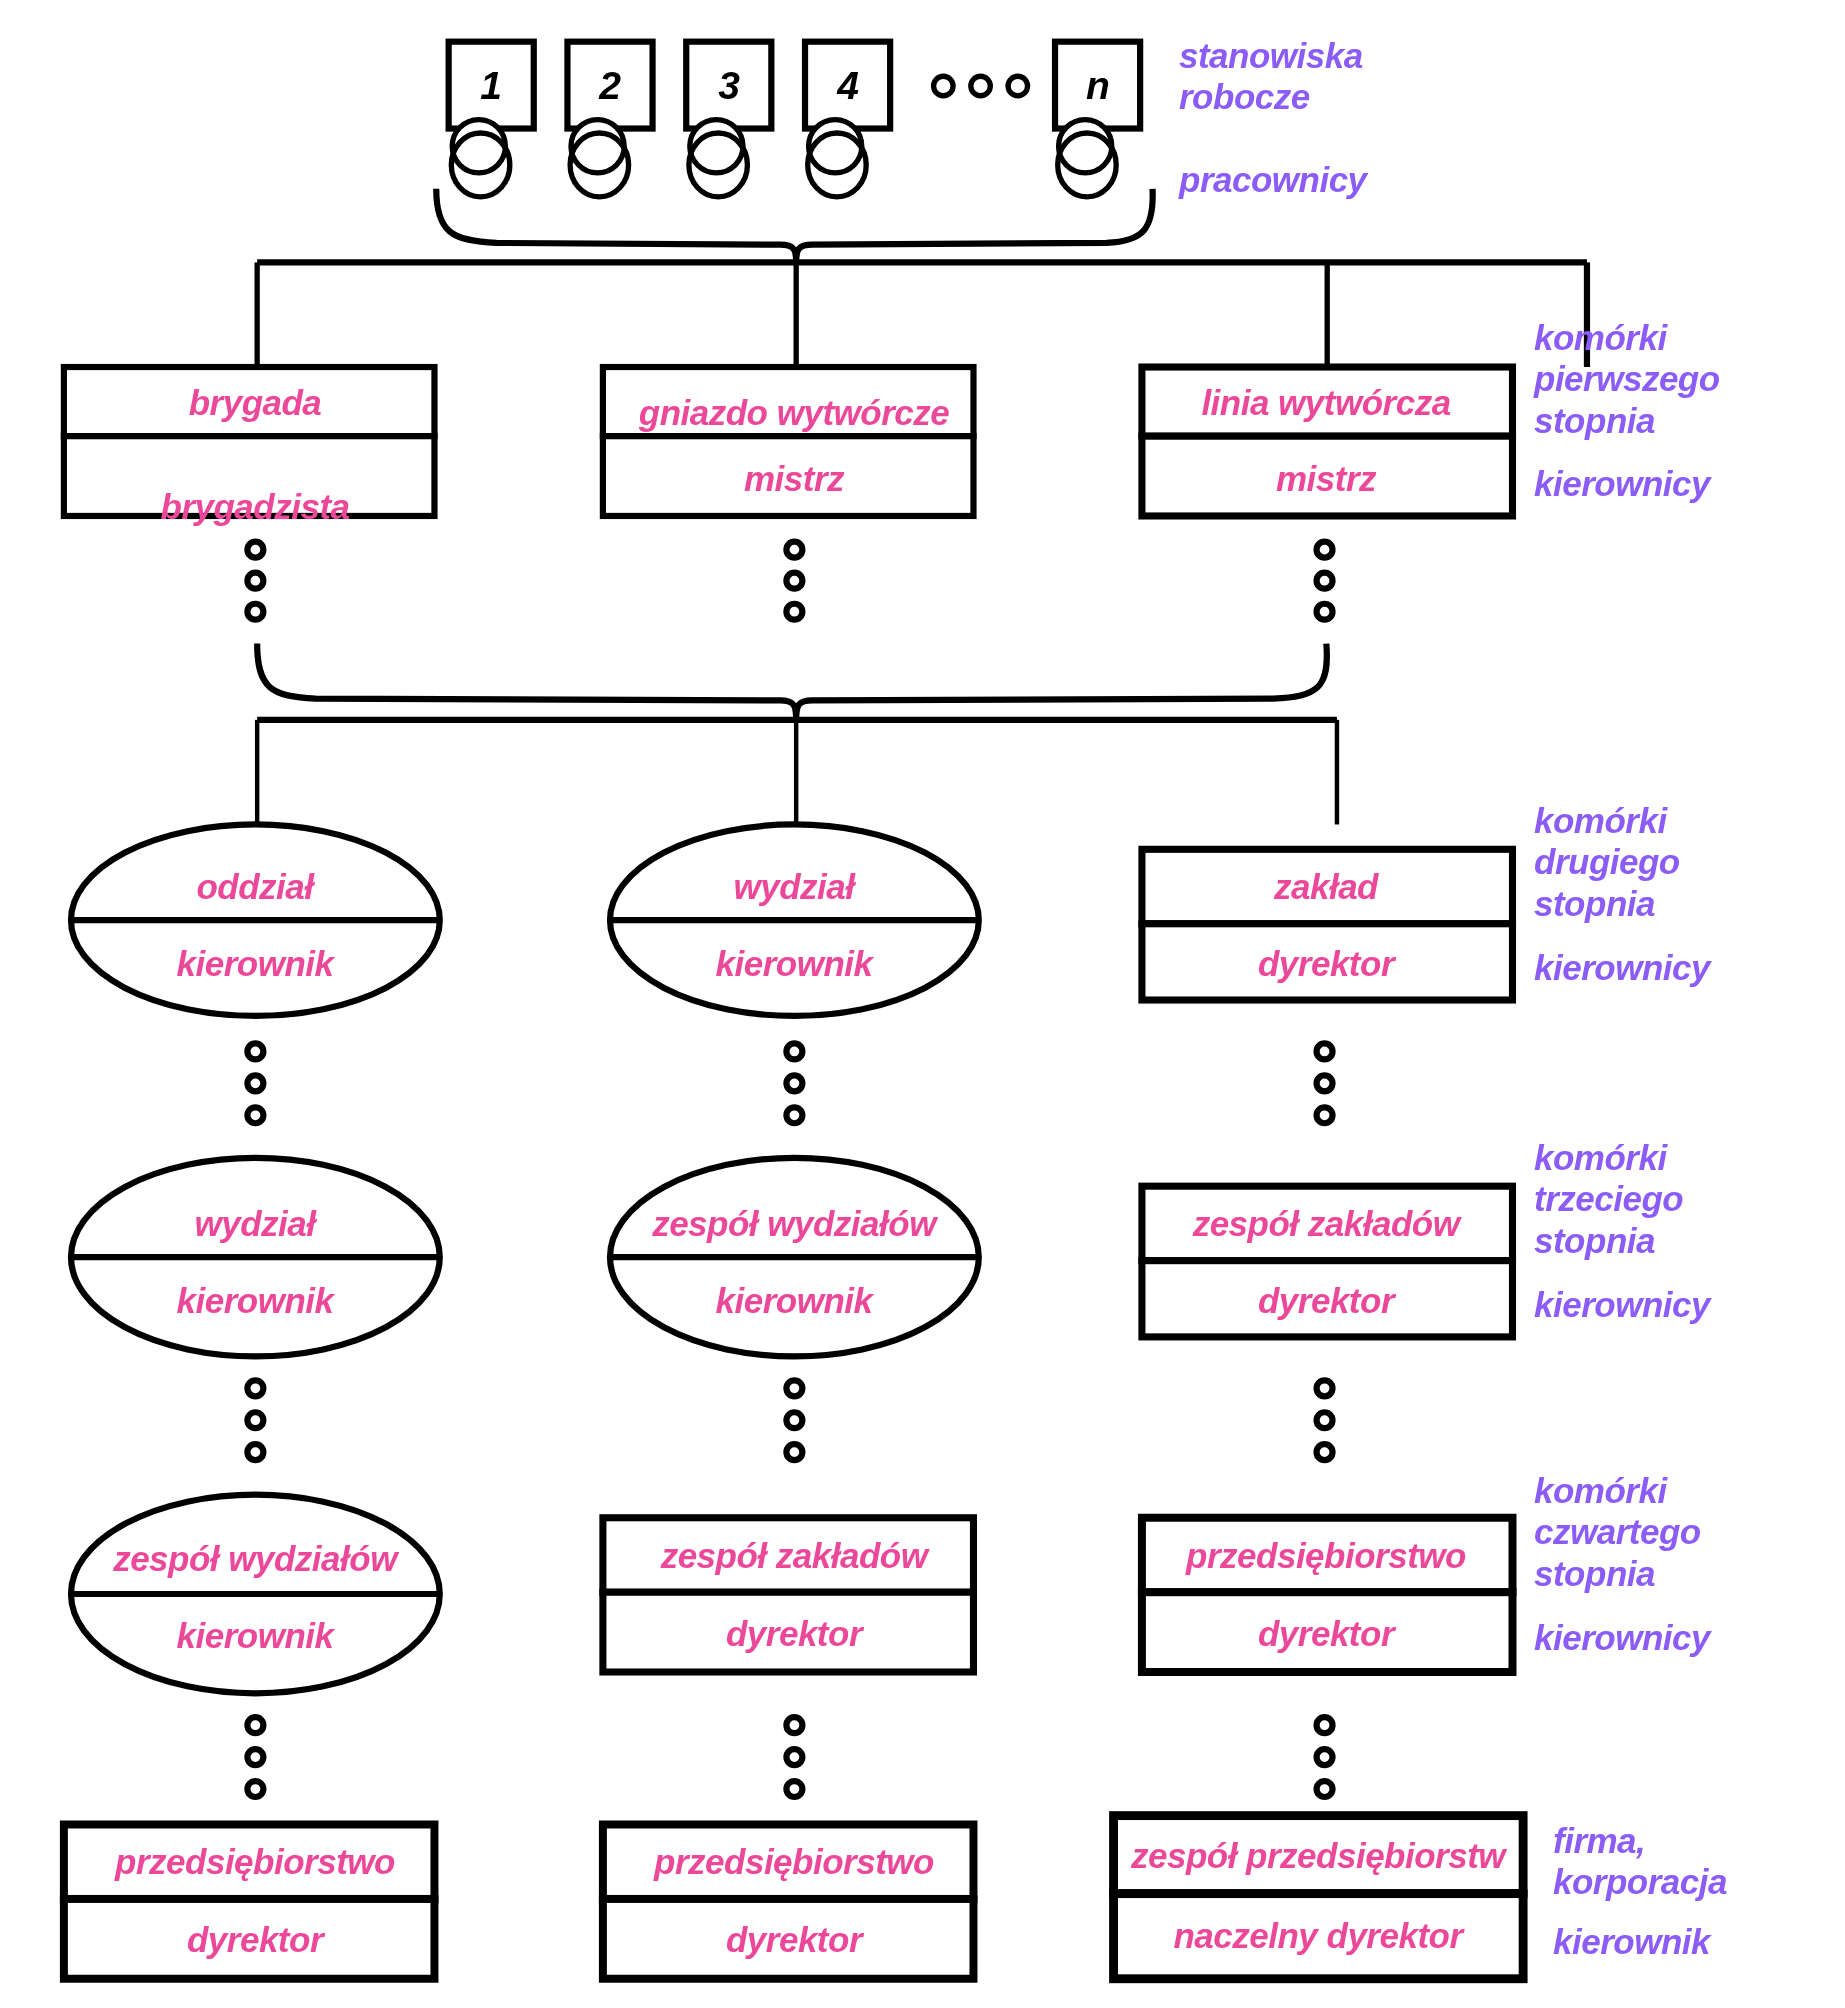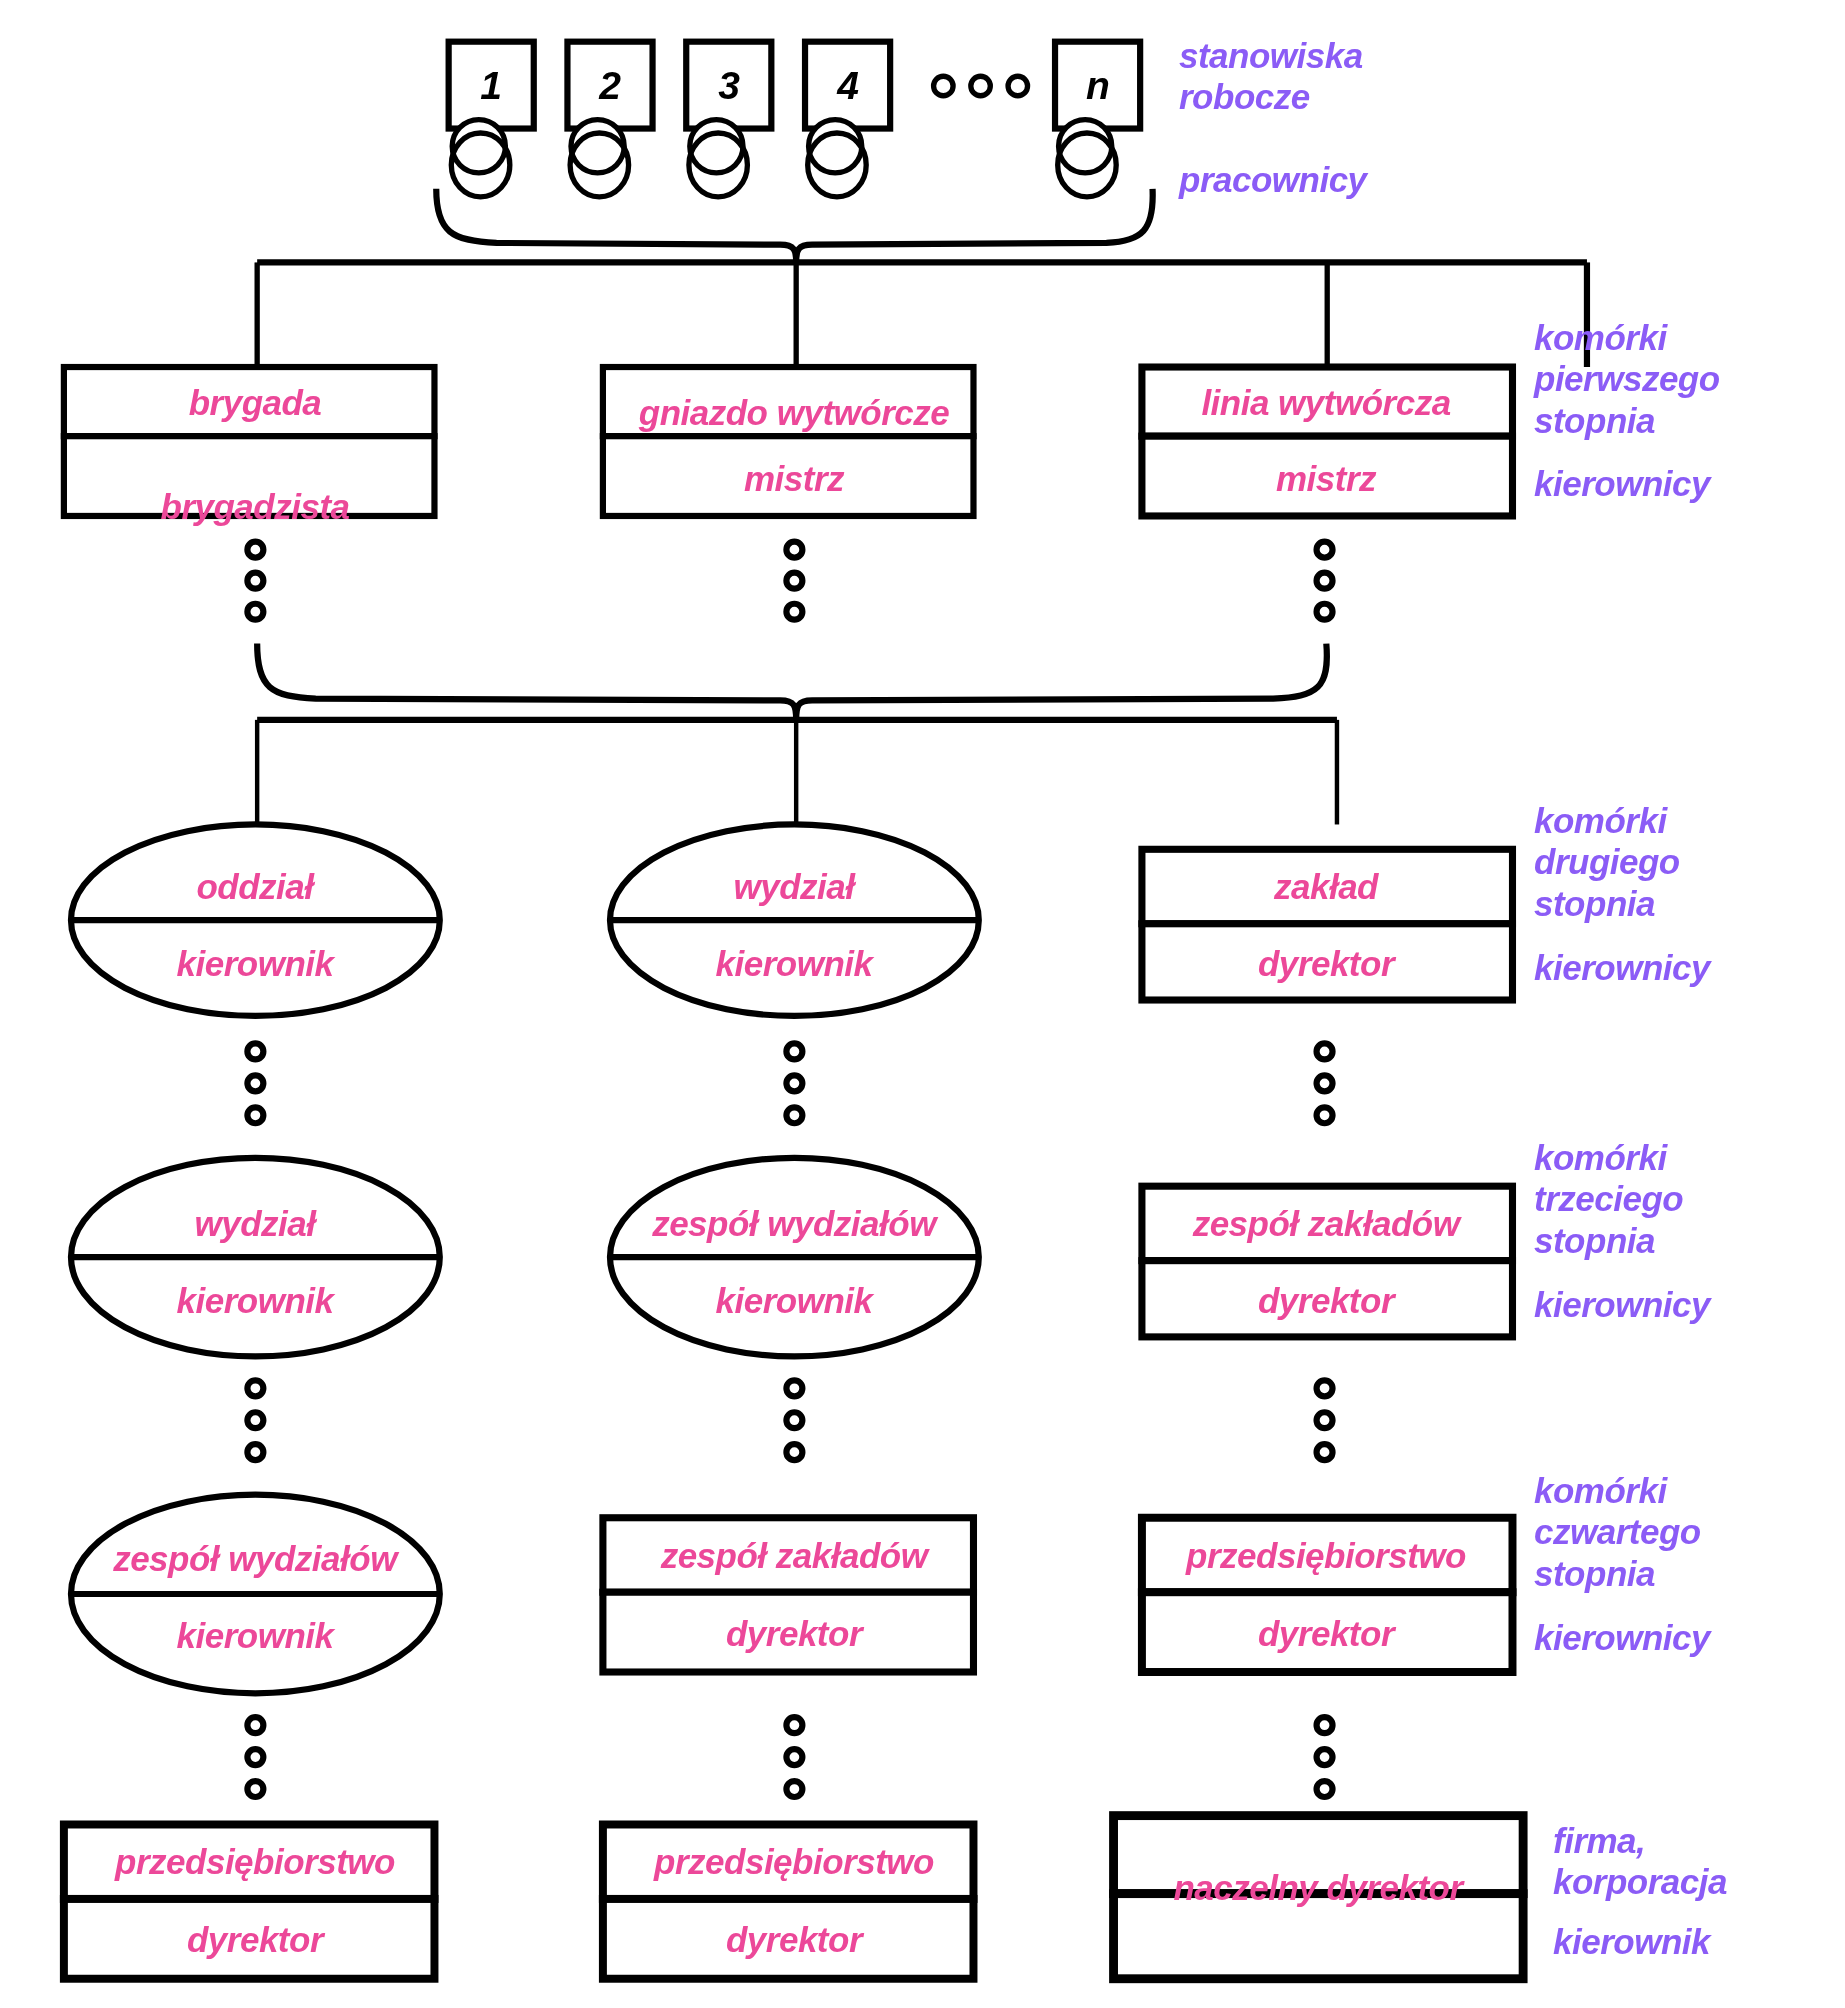--- a/index.html
+++ b/index.html
@@ -303,20 +303,21 @@
 
   <div class="side-note" style="left:1534px; top:1470px;">komórki
 czwartego
 stopnia</div>
   <div class="side-note" style="left:1534px; top:1617px;">kierownicy</div>
 
   <div class="node-text" style="left:255px; top:1862px;">przedsiębiorstwo</div>
   <div class="node-text" style="left:255px; top:1940px;">dyrektor</div>
   <div class="node-text" style="left:794px; top:1862px;">przedsiębiorstwo</div>
   <div class="node-text" style="left:794px; top:1940px;">dyrektor</div>
-  <div class="node-text" style="left:1318px;top:1888px;">naczelny dyrektor</div>
+  <div class="node-text" style="left:1318px;top:1856px;">zespół przedsiębiorstw</div>
+  <div class="node-text" style="left:1318px;top:1936px;">naczelny dyrektor</div>
 
   <div class="side-note" style="left:1553px; top:1820px;">firma,
 korporacja</div>
   <div class="side-note" style="left:1553px; top:1921px;">kierownik</div>
 
 </div>
 
 
 </body></html>

